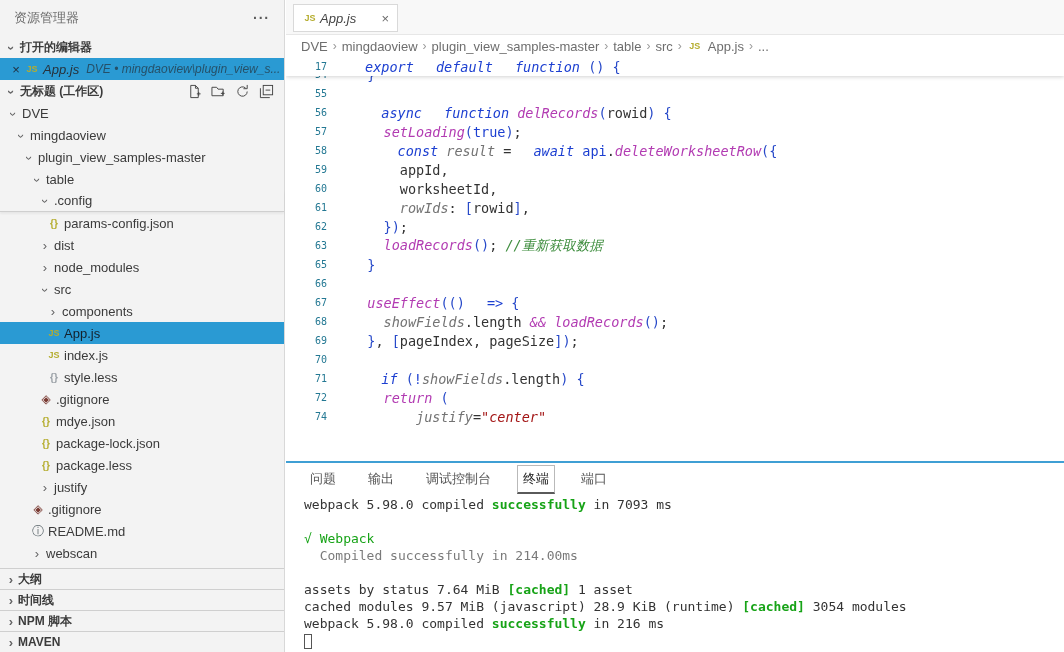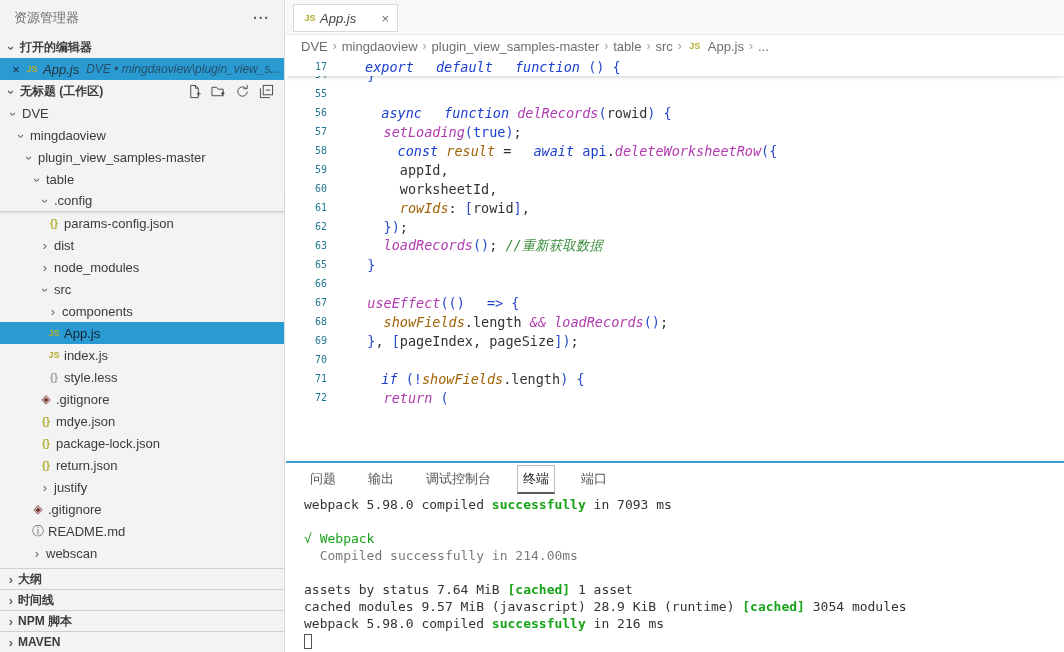--- a/index.html
+++ b/index.html
@@ -55,21 +55,21 @@
     font-family:"DejaVu Sans Mono", monospace; font-size:13.5px; }
   .cline { height:19px; display:flex; align-items:center; }
   .cline .ln { width:41px; text-align:right; color:#237893; font-size:10px; flex:0 0 41px; }
   .cline .code { padding-left:24px; white-space:pre; }
   .sticky { position:absolute; left:0; top:0; width:100%; background:#fff; z-index:3;
     box-shadow:0 1px 4px rgba(0,0,0,.18); }
   .partial { margin-top:8px; }
   .tk-k { color:#1c3fd1; font-style:italic;margin-left:14px; }
   .tk-k2 { color:#1c3fd1; }
   .tk-m { color:#b23bb2; font-style:italic; }
-  .tk-v { color:#a16207; font-style:italic; }
+  .tk-v { color:#737373; font-style:italic; }
   .tk-b { color:#2749c9; }
   .tk-t { color:#333; }
   .tk-s { color:#a31515; font-style:italic; }
   .tk-c { color:#3c8c3c; font-style:italic; }
   .tk-n { color:#267f99; }
 
   
   .panel { position:absolute; left:0; top:461px; width:778px; height:191px; background:#fff;
     border-top:2px solid #3f9fd4; }
   .ptabs { height:33px; display:flex; align-items:center; padding-left:18px; gap:20px; font-size:13px; color:#555; }
@@ -191,21 +191,21 @@
         <div class="trow" style="padding-left: 38px;">
           <span class="braces" style="color: rgb(181, 173, 47);">{}</span>
           <span class="tlabel">mdye.json</span>
         </div>
         <div class="trow" style="padding-left: 38px;">
           <span class="braces" style="color: rgb(181, 173, 47);">{}</span>
           <span class="tlabel">package-lock.json</span>
         </div>
         <div class="trow" style="padding-left: 38px;">
           <span class="braces" style="color: rgb(181, 173, 47);">{}</span>
-          <span class="tlabel">return.json</span>
+          <span class="tlabel">package.less</span>
         </div>
         <div class="trow" style="padding-left: 38px;">
           <span class="chev">›</span>
           <span class="tlabel">justify</span>
         </div>
         <div class="trow" style="padding-left: 30px;">
           <span class="ficon" style="color: rgb(122, 59, 51);">◈</span>
           <span class="tlabel">.gitignore</span>
         </div>
         <div class="trow" style="padding-left: 30px;">
@@ -331,20 +331,24 @@
           <span class="ln">70</span>
           <span class="code"></span>
         </div>
         <div class="cline">
           <span class="ln">71</span>
           <span class="code"><span class="tk-t">  </span><span class="tk-k">if</span><span class="tk-t"> </span><span class="tk-b">(</span><span class="tk-k2">!</span><span class="tk-v">showFields</span><span class="tk-t">.length</span><span class="tk-b">)</span><span class="tk-t"> </span><span class="tk-b">{</span></span>
         </div>
         <div class="cline">
           <span class="ln">72</span>
           <span class="code"><span class="tk-t">    </span><span class="tk-m">return</span><span class="tk-t"> </span><span class="tk-b">(</span></span>
+        </div>
+        <div class="cline">
+          <span class="ln">74</span>
+          <span class="code"><span class="tk-t">        </span><span class="tk-v">justify</span><span class="tk-t">=</span><span class="tk-s">"center"</span></span>
         </div>
       </div>
 
     <div class="panel">
       <div class="ptabs" id="ptabs">
           <span class="ptab">问题</span>
           <span class="ptab">输出</span>
           <span class="ptab">调试控制台</span>
           <span class="ptab active">终端</span>
           <span class="ptab">端口</span>

